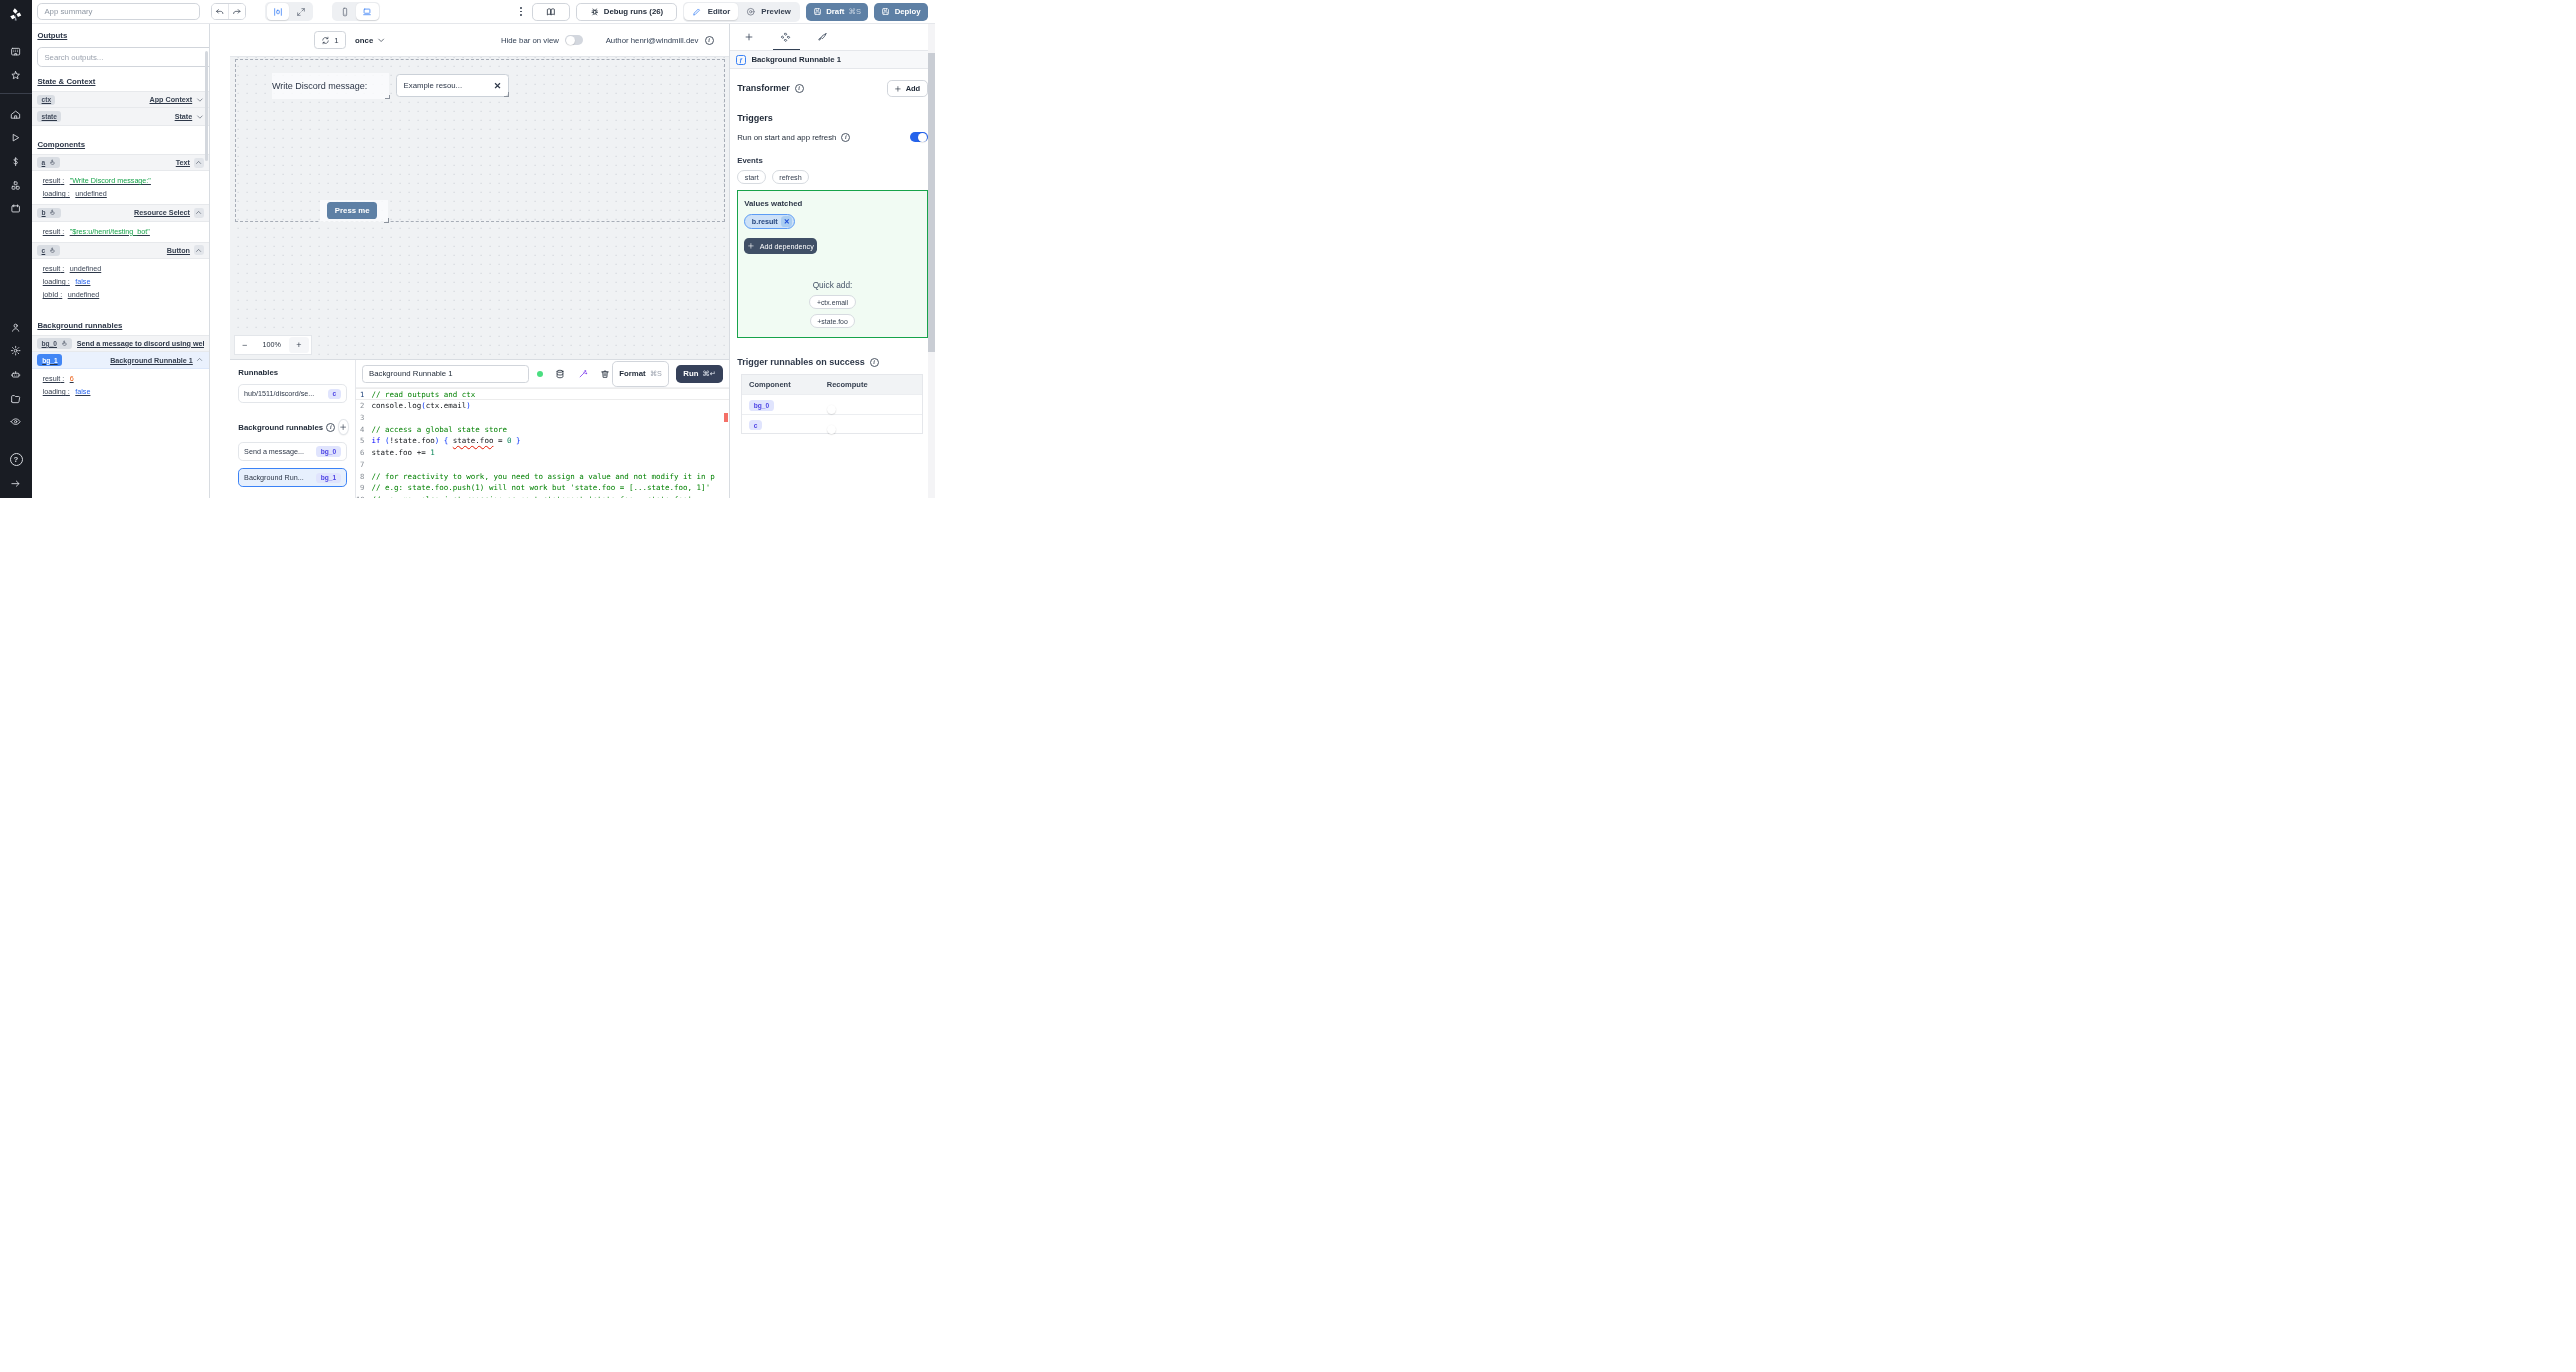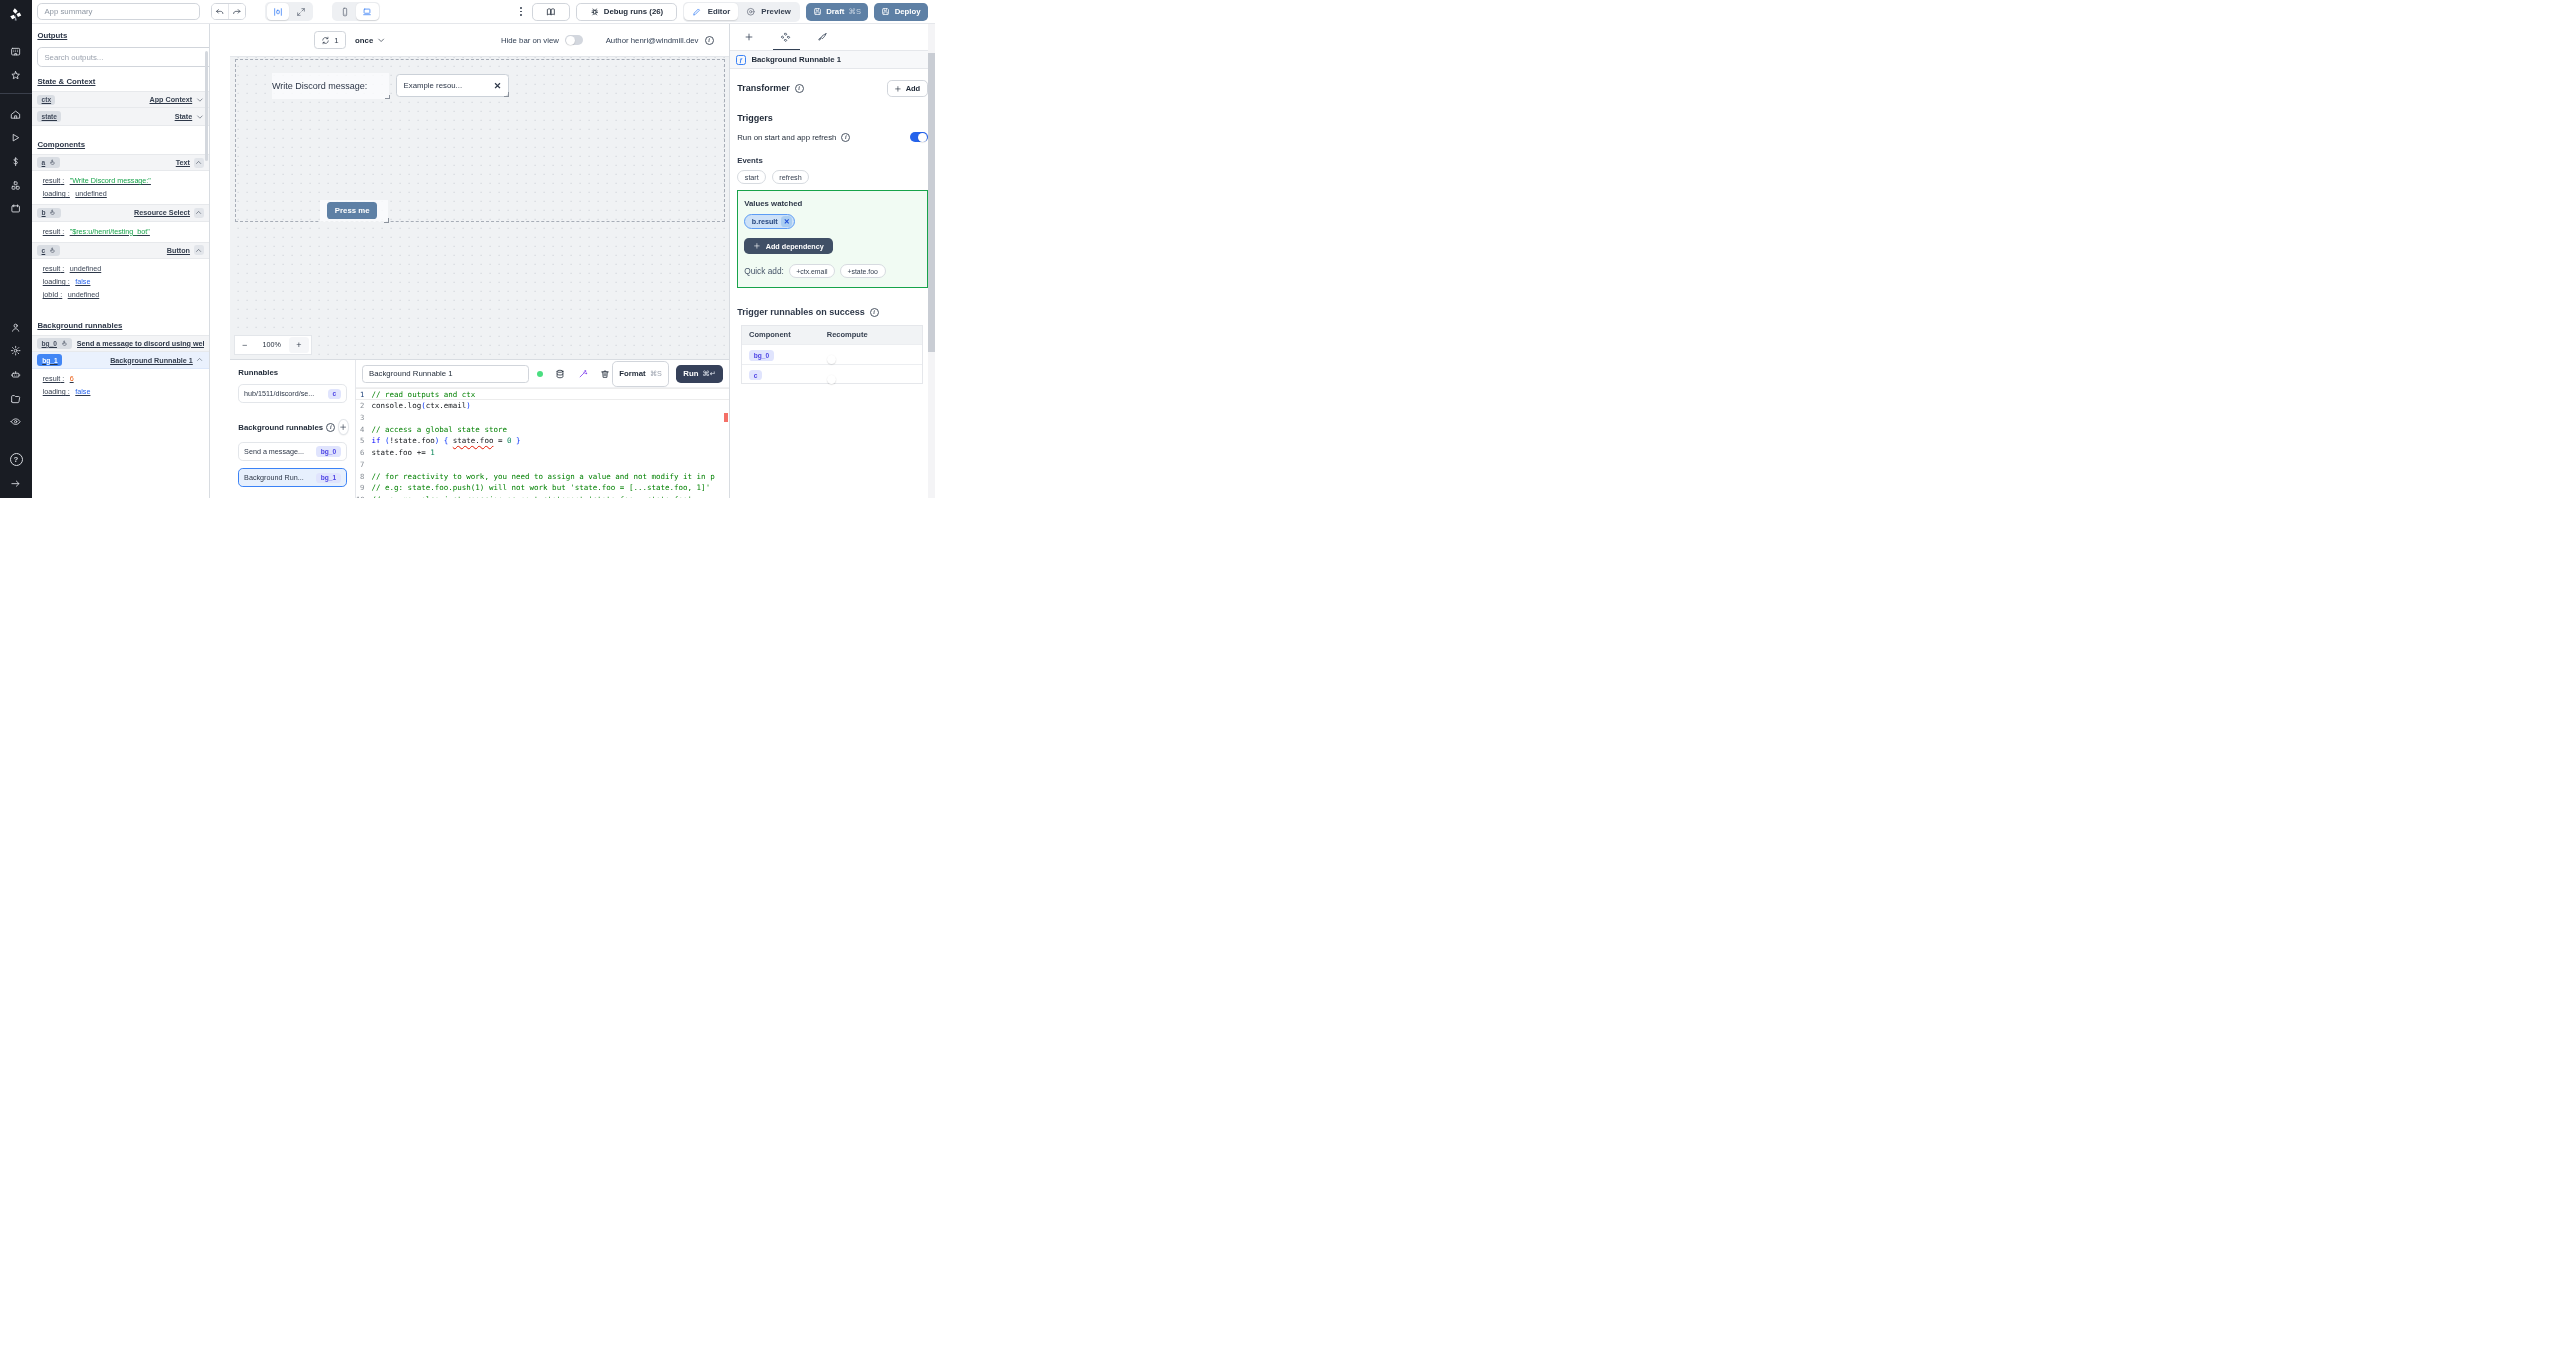--- a/index.html
+++ b/index.html
@@ -174,22 +174,22 @@
   .chip { height:14.3px; border:0.6px solid #d7dbe0; border-radius:7px; background:#fff; display:flex; align-items:center;
     padding:0 6.6px; font-size:7.2px; color:#374151; }
   .greenbox { margin-top:6px; border:0.9px solid #17a34a; background:#f1fbf3; padding:6px 6px 8.3px; }
   .vw-label { font-size:7.8px; font-weight:bold; }
   .wchip { margin-top:5.4px; display:inline-flex; align-items:center; height:15.5px; border:0.6px solid #5c9cf5;
     border-radius:7.8px; background:#cde1f8; padding:0 2.4px 0 6.6px; gap:3.6px; }
   .wchip span { font-size:7.2px; font-weight:bold; color:#27477e; }
   .wchip .wx { width:10.7px; height:10.7px; border-radius:3.6px; background:#a9cdf2; color:#1d4ed8; font-size:7.2px;
     display:flex; align-items:center; justify-content:center; }
   .adddep { margin-top:9px; height:16px; border-radius:4.8px; background:#404f66; color:#fff; display:inline-flex;
-    align-items:center; gap:4.8px; padding:0 9px; font-size:7.2px; font-weight:bold; }
-  .quick { margin-top:10px; display:flex; align-items:center; gap:4.8px; }
+    align-items:center; gap:4.8px; padding:0 3px; font-size:7.2px; font-weight:normal; }
+  .quick { margin-top:26px; display:flex; align-items:center; gap:4.8px;flex-direction:column; }
   .quick .qlabel { font-size:8.3px; color:#475569; }
   .chip.small { font-size:6.9px; height:14.3px; }
   .tos-row { margin-top:19.7px; display:flex; align-items:center; gap:4.8px; }
   .rtable { margin:7.2px 0 0 3.6px; width:182px; border:0.6px solid #e5e7eb; }
   .rtable .thead { height:18.5px; background:#f1f3f5; display:flex; align-items:center; font-size:7.5px; font-weight:bold;
     color:#374151; }
   .rtable .c1 { width:85px; padding-left:7.2px; } .rtable .c2 { flex:1; }
   .rtable .trow { height:19.7px; display:flex; align-items:center; border-top:0.6px solid #eceef1; background:#fff; }
   .rscroll-track { position:absolute; right:0; top:0; bottom:0; width:7.2px; background:#f4f4f6; }
   .rscroll-thumb { position:absolute; right:0; top:29px; width:7.2px; height:299px; background:#c9cdd4; }

